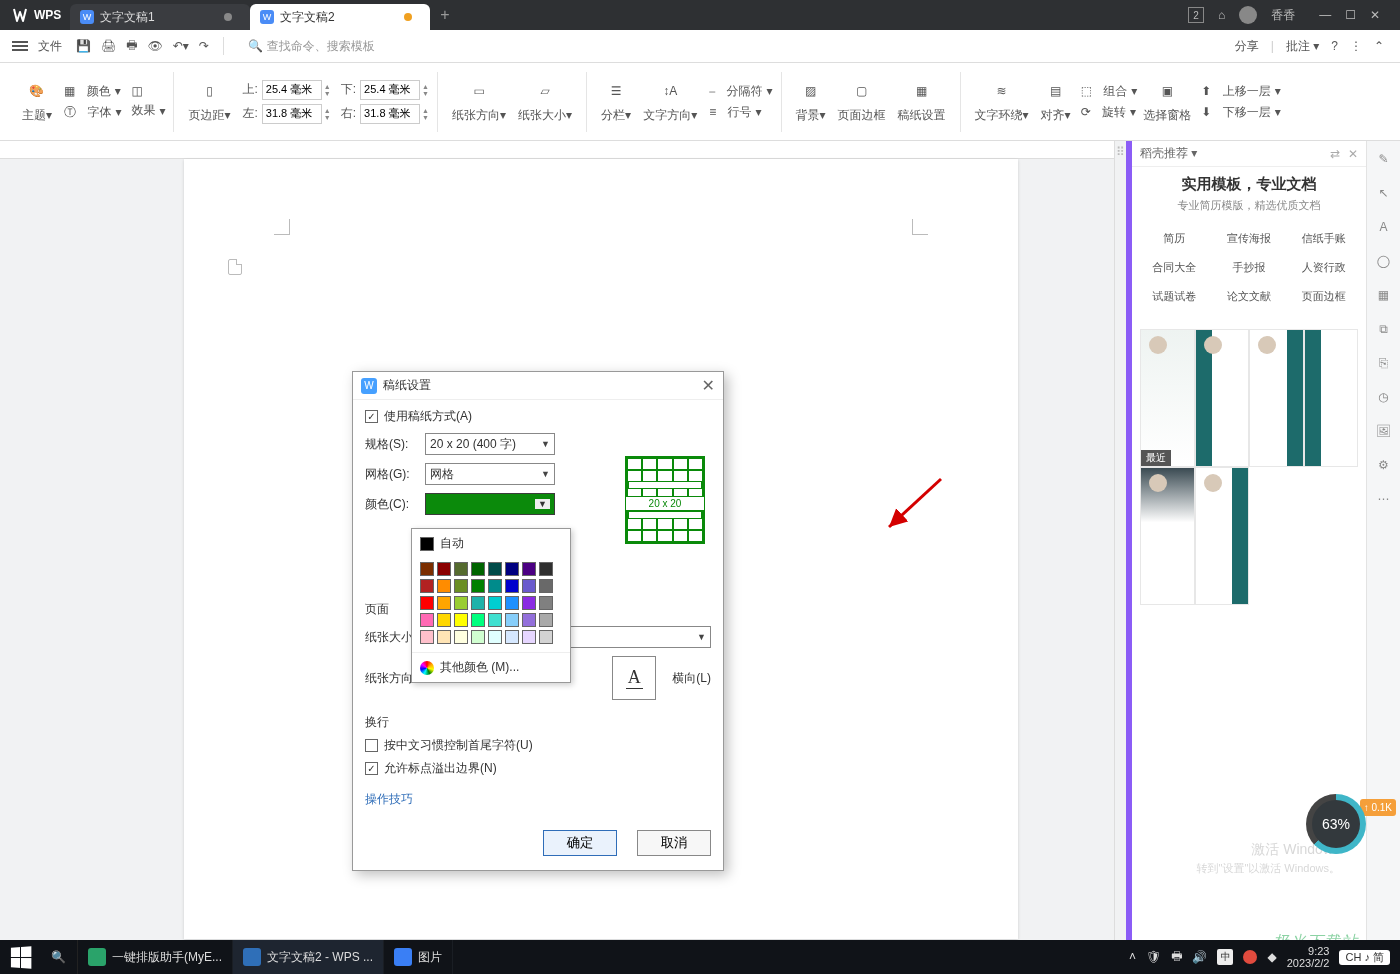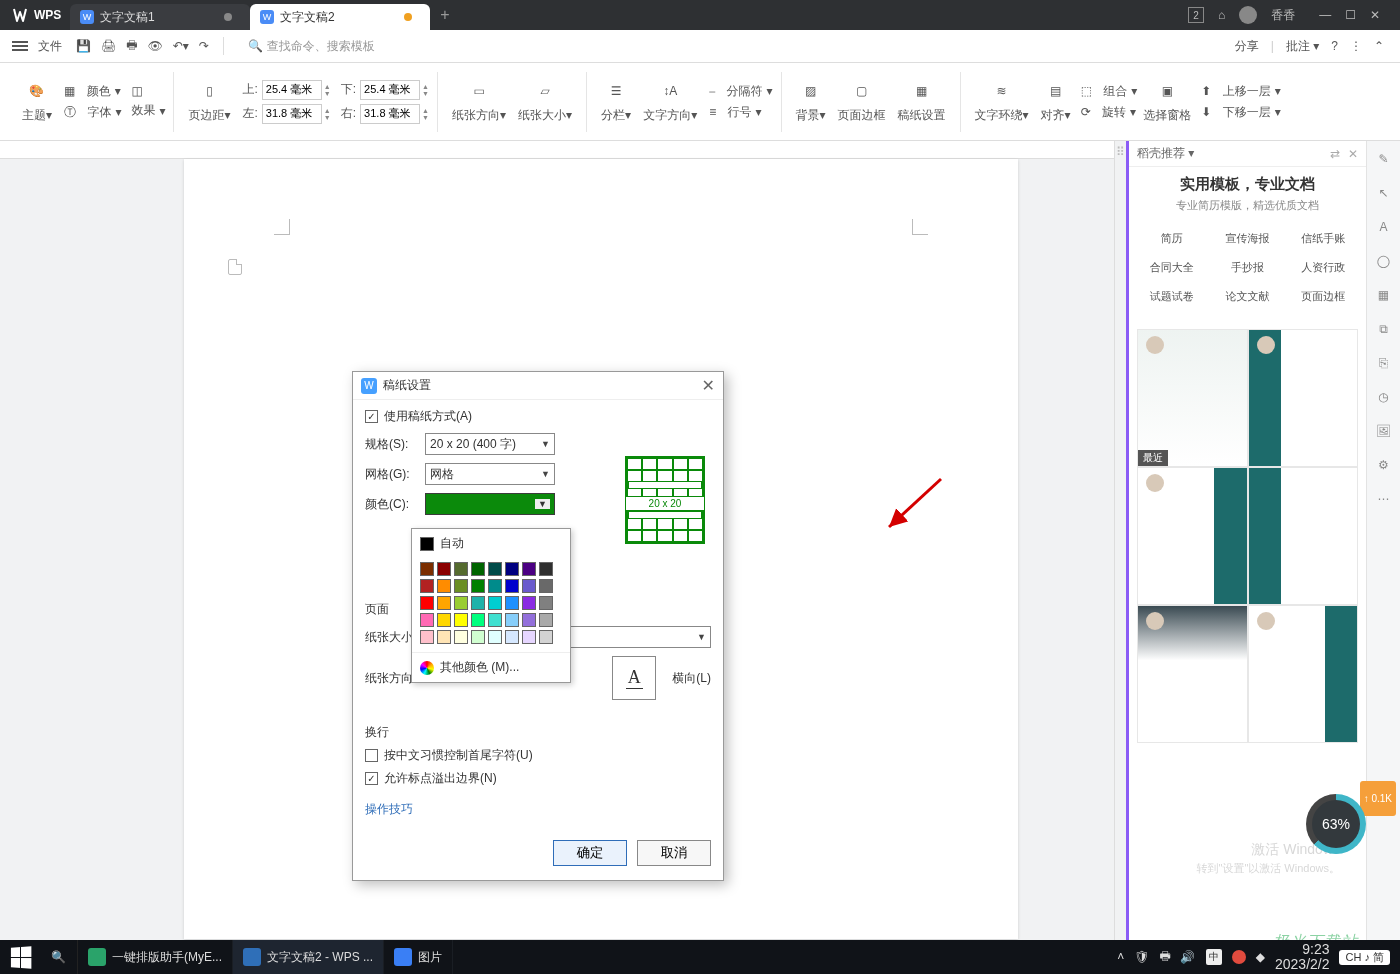--- a/index.html
+++ b/index.html
@@ -50,32 +50,32 @@
 .rulerbar { height: 18px; background: #fff; border-bottom: 1px solid #ddd; }
 .doc-area { flex: 1; position: relative; overflow: hidden; }
 .doc-page { position: absolute; left: 184px; top: 18px; width: 834px; height: 780px; background: #fff; box-shadow: 0 1px 3px rgba(0,0,0,.15); }
 .doc-page .corner-tl { position: absolute; top: 60px; left: 90px; width: 16px; height: 16px; border-left: 1px solid #bbb; border-top: 1px solid #bbb; transform: rotate(180deg);}
 .doc-page .corner-tr { position: absolute; top: 60px; right: 90px; width: 16px; height: 16px; border-bottom: 1px solid #bbb; border-left: 1px solid #bbb; }
 .doc-page .doc-ico { position: absolute; top: 100px; left: 44px; width: 14px; height: 16px; border: 1px solid #bbb; border-radius: 2px; }
 .doc-page .doc-ico::after{content:"";position:absolute;right:-1px;top:-1px;width:5px;height:5px;border-left:1px solid #bbb;border-bottom:1px solid #bbb;background:#fff;}
 
 .side-grip { width: 12px; background: #f1f2f3; border-left: 1px solid #ddd; display:flex; align-items:flex-start; justify-content:center; padding-top:4px; color:#bbb; }
 
-.panel { width: 240px; background: #fff; border-left: 3px solid #8b5cf6; display: flex; flex-direction: column; }
+.panel { width: 240px; background: #fff; border-left: 6px solid #8b5cf6; display: flex; flex-direction: column; }
 .panel-head { height: 26px; display: flex; align-items: center; padding: 0 8px; border-bottom: 1px solid #eee; color: #666; }
 .panel-head .sp { margin-left: auto; display: flex; gap: 8px; color: #aaa; }
 .panel-hero { text-align: center; padding: 8px 0; }
 .panel-hero .t1 { font-size: 15px; font-weight: bold; color: #333; }
 .panel-hero .t2 { font-size: 11px; color: #888; margin-top: 4px; }
 .cat-row { display: flex; gap: 6px; padding: 0 8px; margin-top: 6px; }
 .cat-row .cat { flex: 1; text-align: center; padding: 4px 0; font-size: 11px; border: 1px solid #eee; color: #555; border-radius: 3px; }
 .cat-row .cat.ph { color: #bbb; background: #fafafa; }
 .cat-grid { display: grid; grid-template-columns: repeat(3,1fr); gap: 6px; padding: 6px 8px; }
 .cat-grid .cat { text-align: center; padding: 4px 0; font-size: 11px; color: #555; }
-.thumbs { display: grid; grid-template-columns: repeat(2,1fr); gap: 0; padding: 15px 8px; overflow:hidden;}
+.thumbs { display: grid; grid-template-columns: repeat(4,1fr); gap: 0; padding: 15px 8px; overflow:hidden;}
 .thumb { height: 138px; background: linear-gradient(#eef3f1,#fff); border: 1px solid #e7e7e7; position: relative; }
 .thumb.teal { background: linear-gradient(90deg,#1d6b6b 30%,#fff 30%); }
 .thumb.tealR { background: linear-gradient(90deg,#fff 70%,#1d6b6b 70%); }
 .thumb.dark { background: linear-gradient(#3a4a52,#fff 40%); }
 .thumb .tag { position: absolute; left: 0; bottom: 0; background: #555; color: #fff; font-size: 10px; padding: 1px 5px; }
 .thumb .av { position:absolute; left:8px; top:6px; width:18px; height:18px; border-radius:50%; background:#d8c9b8;}
 
 .toolstrip { width: 34px; background: #f5f6f7; border-left: 1px solid #e3e3e3; display: flex; flex-direction: column; align-items: center; gap: 14px; padding-top: 8px; color: #888; }
 .toolstrip .ts { width: 20px; height: 20px; display:flex;align-items:center;justify-content:center; }
 .dialog { position: absolute; left: 352px; top: 230px; width: 372px; background: #fff; border: 1px solid #999; box-shadow: 4px 4px 12px rgba(0,0,0,.25); }
@@ -88,58 +88,58 @@
 .field-row { display: flex; align-items: center; gap: 8px; margin-top: 8px; }
 .field-row label { width: 52px; }
 .combo { height: 22px; border: 1px solid #888; flex: 1; display: flex; align-items: center; padding: 0 4px; position: relative; background: #fff; max-width: 130px;}
 .combo .arr { margin-left: auto; font-size: 9px; color: #444; }
 .color-combo { background: #0b8a0b; border: 1px solid #3b3b3b; }
 .preview-grid { position: absolute; right: 18px; top: 56px; width: 80px; }
 .preview-grid .g { border: 2px solid #0a8a0a; display: grid; grid-template-columns: repeat(5,1fr); }
 .preview-grid .g .r { height: 12px; border: 1px solid #0a8a0a; }
 .preview-grid .g .sp { grid-column: 1 / -1; height: 6px; background: #fff; border-left: 2px solid #0a8a0a; border-right: 2px solid #0a8a0a; }
 .preview-grid .cap { position: absolute; top: 40px; width: 100%; text-align: center; font-size: 10px; color: #0a8a0a; border:1px solid #0a8a0a; padding:1px 0; background:#fff;}
-.section-h { margin-top: 24px; color: #333; }
+.section-h { margin-top: 14px; color: #333; }
 .orient-box { width: 44px; height: 44px; border: 1px solid #888; display: flex; align-items: center; justify-content: center; flex-direction: column; margin-right: 8px;}
 .orient-box .letter { font-family: serif; font-size: 18px; border-bottom: 1px solid #333; padding: 0 2px;}
 .color-popup { position: absolute; left: 58px; top: 128px; width: 160px; background: #fff; border: 1px solid #999; box-shadow: 2px 2px 6px rgba(0,0,0,.2); z-index: 5; }
 .color-popup .auto-row { display: flex; align-items: center; gap: 6px; padding: 6px 8px; }
 .color-popup .auto-row .sw { width: 14px; height: 14px; background: #000; border: 1px solid #666; }
 .palette { display: grid; grid-template-columns: repeat(8,14px); gap: 3px; padding: 4px 8px 8px; }
 .palette .c { width: 14px; height: 14px; border: 1px solid #666; }
 .more-row { display: flex; align-items: center; gap: 6px; padding: 6px 8px; border-top: 1px solid #eee; }
 .more-row .wh { width: 14px; height: 14px; border-radius: 50%; background: conic-gradient(red,orange,yellow,green,cyan,blue,magenta,red); }
 
 .arrow-annot { position: absolute; left: 530px; top: 75px; width: 60px; height: 60px; pointer-events: none; }
 
-.dlg-footer { display: flex; justify-content: flex-end; gap: 10px; padding: 10px 12px 14px; }
+.dlg-footer { display: flex; justify-content: flex-end; gap: 20px; padding: 10px 12px 14px; }
 .dlg-footer button { width: 74px; height: 26px; border: 1px solid #888; background: #f7f7f7; cursor: pointer; }
 .dlg-footer button.primary { border: 1px solid #2f6db8; background: #eaf2fc; }
 .link { color: #2f6db8; cursor: pointer; }
 
 .watermark { position: absolute; right: 60px; bottom: 96px; color: #d8d8d8; font-size: 14px; text-align: right; line-height: 1.6; pointer-events: none;}
 .gauge { position: absolute; right: 34px; bottom: 120px; width: 60px; height: 60px; border-radius: 50%; background: conic-gradient(#3fb6c8 0 227deg,#444 227deg 360deg); display:flex;align-items:center;justify-content:center;color:#fff;font-size:14px;}
 .gauge::after{content:"";position:absolute;inset:6px;border-radius:50%;background:#33393d;}
 .gauge span{position:relative;z-index:1;}
-.speed-badge { position:absolute; right:4px; bottom:158px; background:#f59f3a; color:#fff; font-size:10px; padding:12px 4px; border-radius:3px;}
+.speed-badge { position:absolute; right:4px; bottom:158px; background:#f59f3a; color:#fff; font-size:10px; padding:3px 4px; border-radius:3px;}
 .site-wm { position:absolute; right:42px; bottom:10px; color:#1aa74a; font-size:16px; font-style:italic; opacity:.5; letter-spacing:1px;}
 .site-wm .r{font-size:10px;display:block;color:#1aa74a;opacity:.8;}
 
 .taskbar { position: absolute; bottom: 0; left: 0; right: 0; height: 34px; background: #101318; display: flex; align-items: center; color: #ddd; font-size: 12px; }
 .taskbar .start { width: 40px; display:flex;align-items:center;justify-content:center; }
 .taskbar .start .w { display:grid;grid-template-columns:repeat(2,10px);grid-template-rows:repeat(2,10px);gap:1px; transform: perspective(40px) rotateY(-14deg);}
 .taskbar .start .w span{background:#fff;}
 .taskbar .sb { width: 38px; height:34px; display:flex;align-items:center;justify-content:center; border-right: 1px solid #222;}
 .tb-item { display: flex; align-items: center; gap: 6px; padding: 0 10px; height: 34px; border-right: 1px solid #1a1e24; }
 .tb-item.active { background: #1e2530; }
 .tb-icon { width: 18px; height: 18px; border-radius: 3px; }
 .tb-right { margin-left: auto; display: flex; align-items: center; gap: 10px; padding: 0 10px; }
 .tb-right .pill { background: #fff; color: #333; padding: 0 6px; border-radius: 3px; font-size: 11px; }
 .tb-right .rec { width:14px;height:14px;border-radius:50%;background:#e14b3e;}
-.clock { text-align: right; line-height: 1.1; font-size: 14px; }
+.clock { text-align: right; line-height: 1.1; font-size: 11px; }
 .lang-badge { background:#eee; color:#333; padding:1px 3px; font-size:10px; border-radius:2px;}
 </style>
 </head>
 <body>
 
 <div class="titlebar">
   <div class="wps-logo">
     <svg width="16" height="16" viewBox="0 0 16 16">
         <path d="M2 2 L5 14 L8 5 L11 14 L14 2" stroke="#fff" stroke-width="2" fill="none" stroke-linejoin="round"></path>
       </svg>

